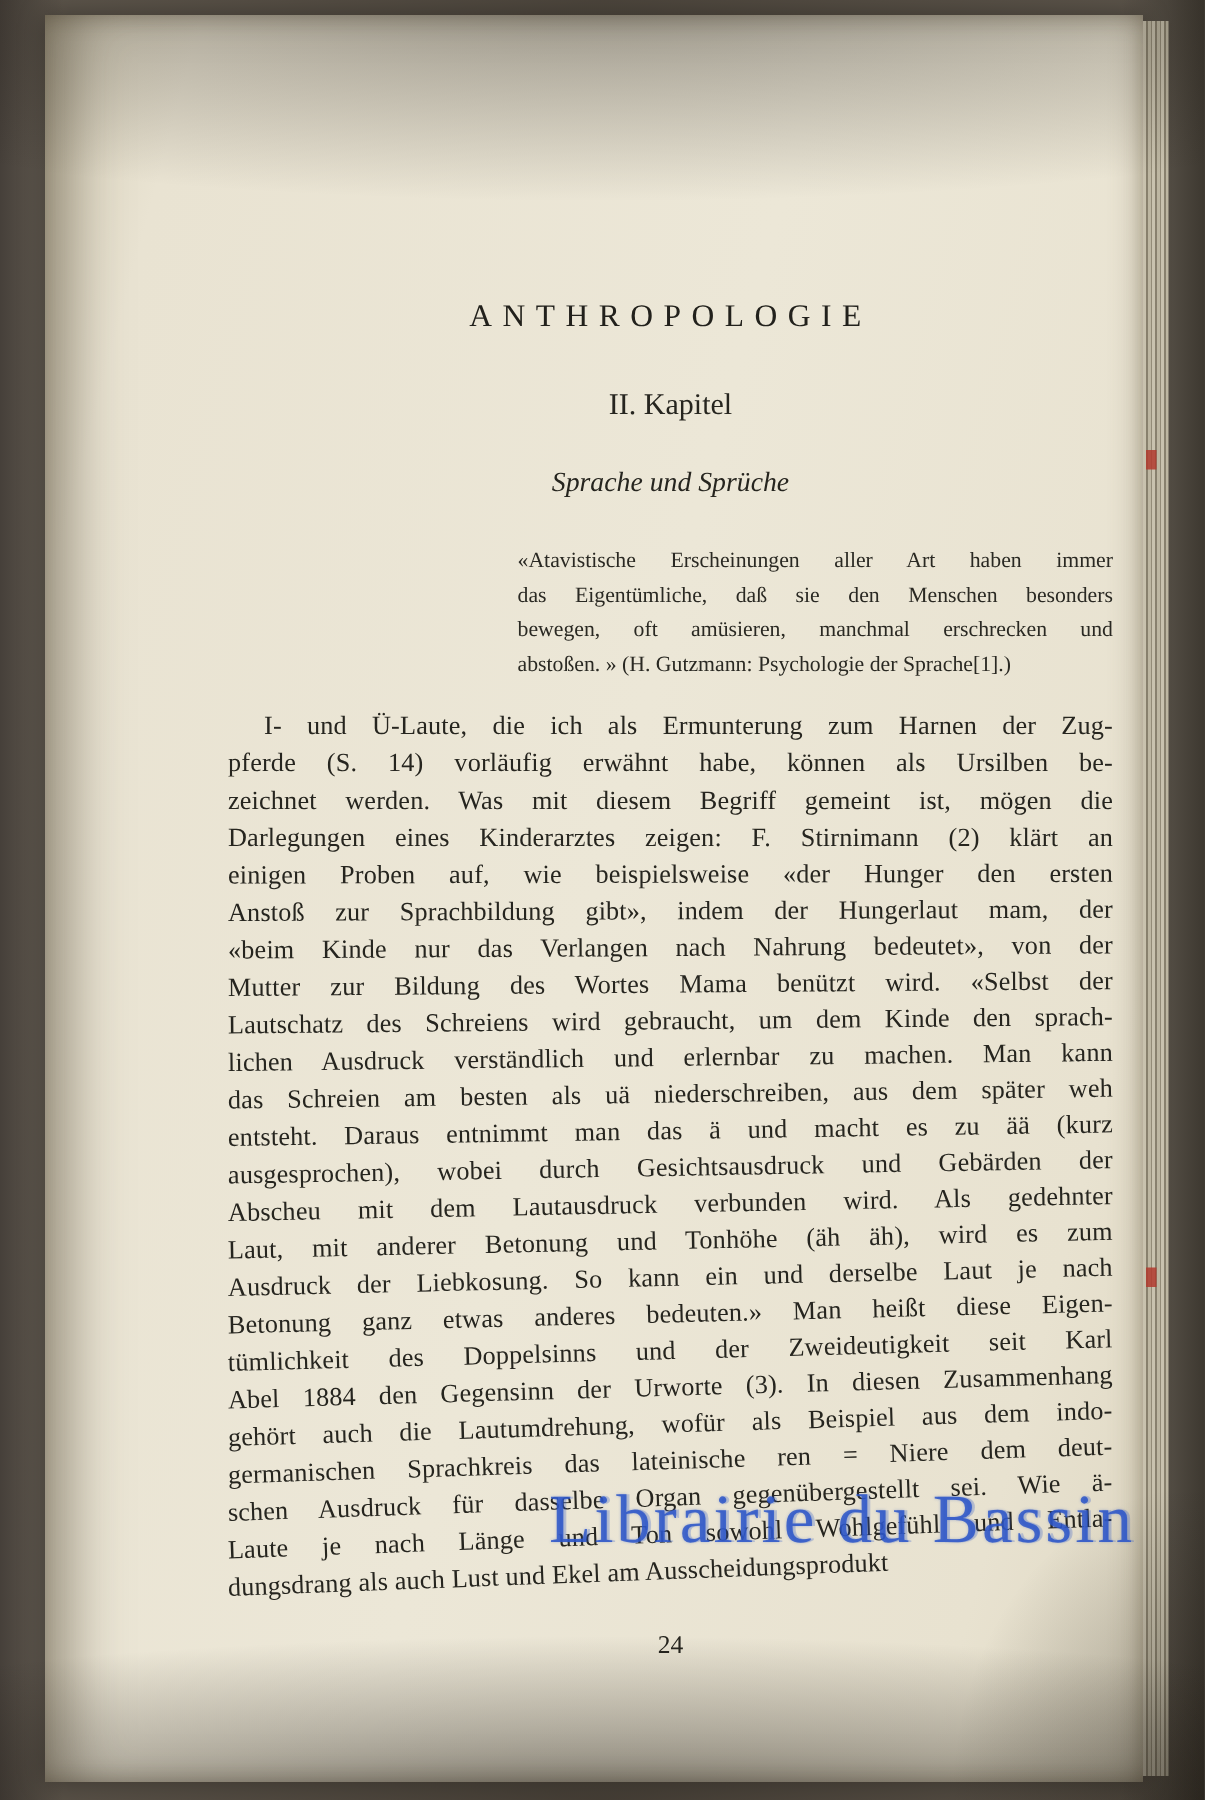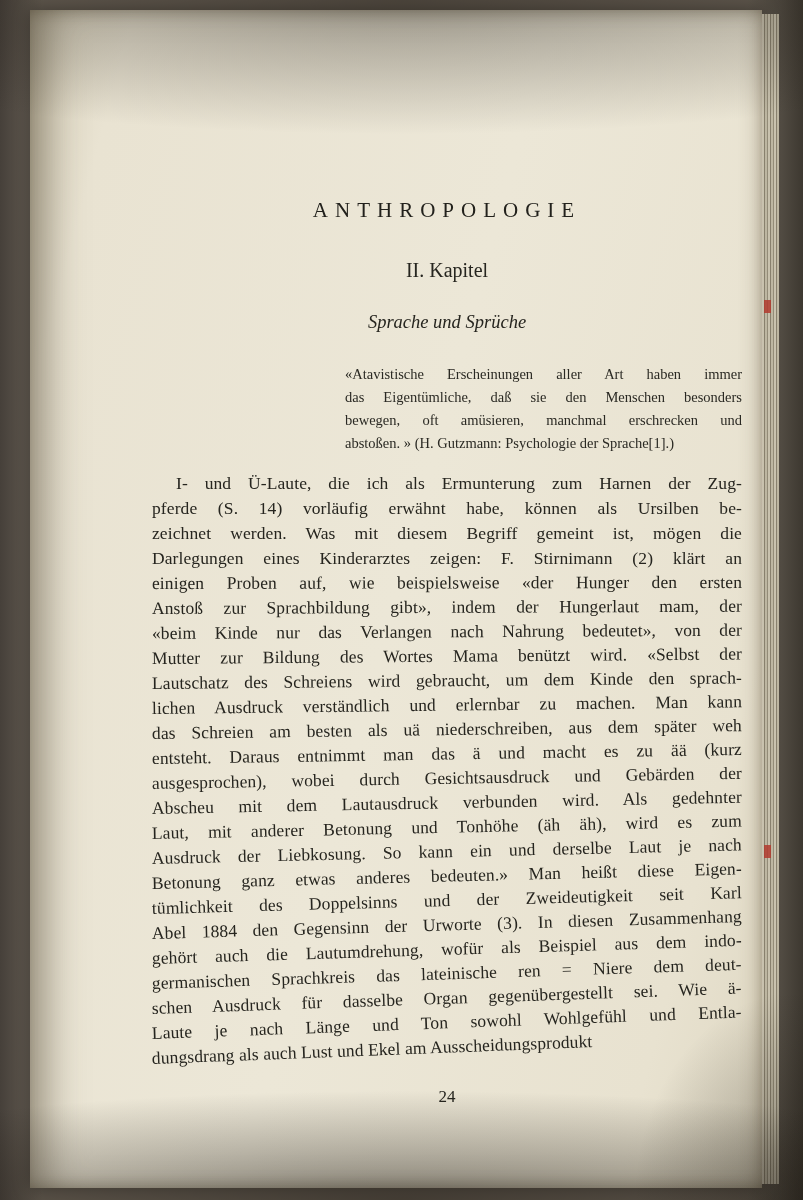--- a/index.html
+++ b/index.html
@@ -123,13 +123,14 @@
         </div>
 
       <div class="page-number">24</div>
     </div>
   </div>
 
   <div class="page-stack"></div>
   <div class="edge-mark m1"></div>
   <div class="edge-mark m2"></div>
 
+  <div class="watermark">Librairie du Bassin</div>
 </div>
 
 </body></html>

